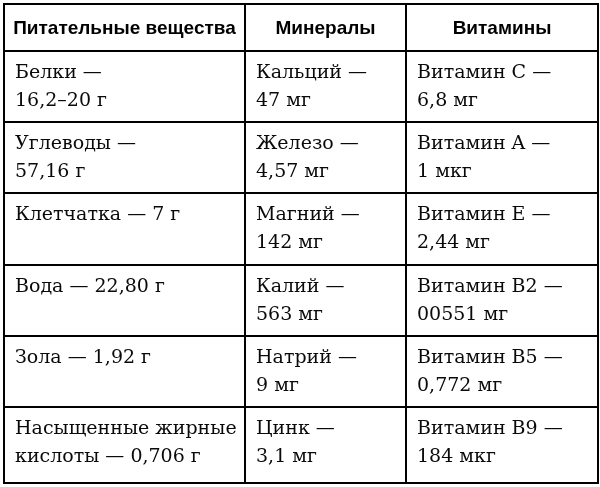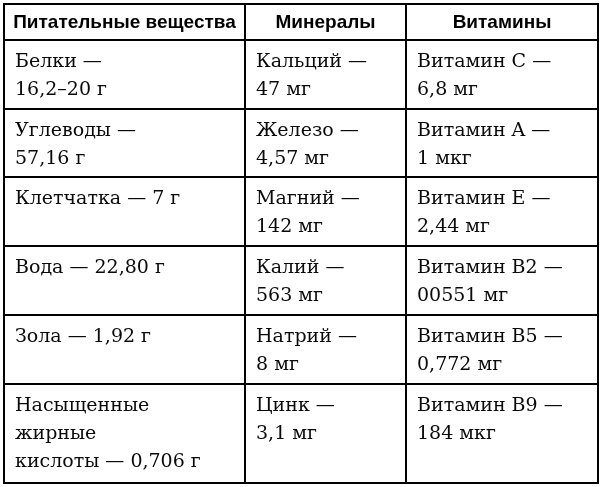--- a/index.html
+++ b/index.html
@@ -24,31 +24,31 @@
     box-sizing: border-box;
     overflow: hidden;
   }
   table.nutrition th {
     font-family: "Liberation Sans", sans-serif;
     font-weight: bold;
     font-size: 19px;
     color: #000000;
     text-align: center;
     vertical-align: middle;
-    height: 36px;
+    height: 47px;
     padding: 2px 4px;
   }
   table.nutrition td {
     font-family: "DejaVu Serif", "Liberation Serif", serif;
     font-size: 19px;
     line-height: 28px;
     color: #0a0a0a;
     text-align: left;
     vertical-align: top;
-    padding: 5px 12px 0 10px;
+    padding: 5px 4px 0 10px;
     white-space: pre-line;
     height: 63px;
   }
   table.nutrition tr.last td { height: 67px; }
   col.c1 { width: 241px; }
   col.c2 { width: 161px; }
   col.c3 { width: 192px; }
 </style>
 </head>
 <body>
@@ -93,21 +93,21 @@
     <tr>
       <td>Вода — 22,80 г</td>
       <td>Калий —
 563 мг</td>
       <td>Витамин B2 —
 00551 мг</td>
     </tr>
     <tr>
       <td>Зола — 1,92 г</td>
       <td>Натрий —
-8 мг</td>
+9 мг</td>
       <td>Витамин B5 —
 0,772 мг</td>
     </tr>
     <tr class="last">
       <td>Насыщенные жирные
 кислоты — 0,706 г</td>
       <td>Цинк —
 3,1 мг</td>
       <td>Витамин B9 —
 184 мкг</td>

